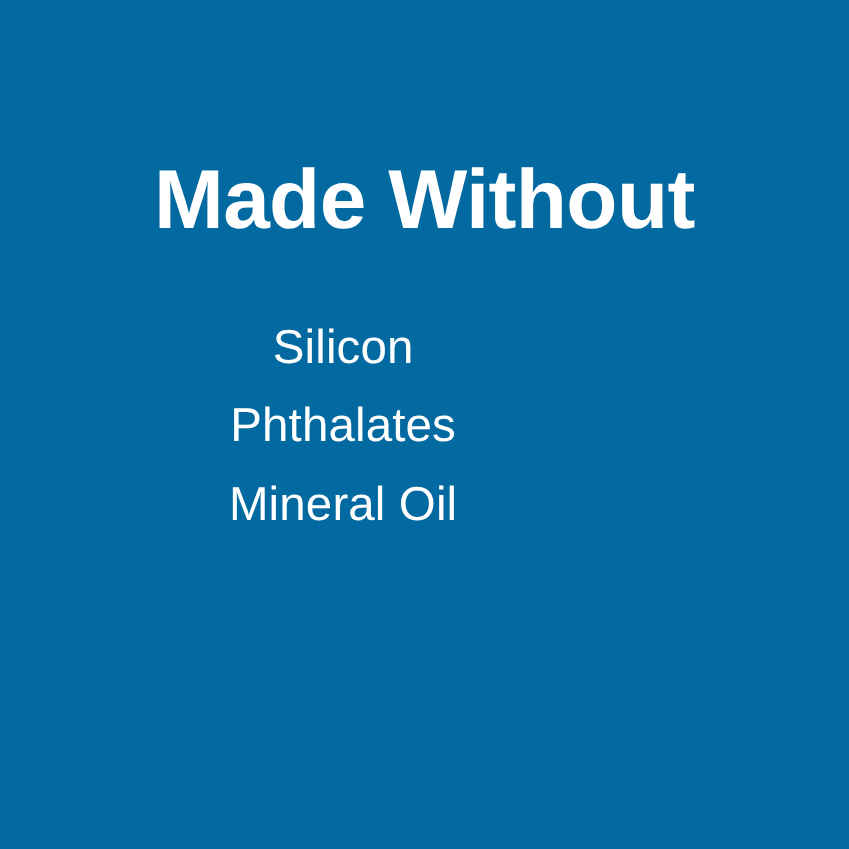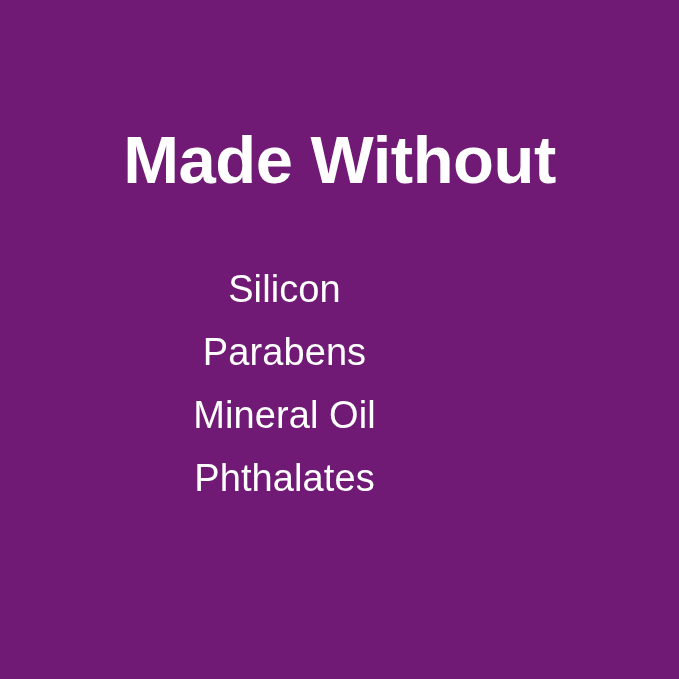--- a/index.html
+++ b/index.html
@@ -51,21 +51,21 @@
     text-align: center;
   }
 
   
   #excluded-list {
     position: absolute;
     left: 0;
     top: 246px;
     width: 549px;
     list-style: none;
-    margin: 10px;
+    margin: 0;
     padding: 0;
     text-align: center;
   }
 
   #excluded-list .list-item {
     display: block;
     height: 63px;
     line-height: 63px;
     margin: 0;
     padding: 0;
@@ -79,34 +79,31 @@
     line-height: 1;
     letter-spacing: 0.1px;
     color: #ffffff;
     white-space: nowrap;
     vertical-align: middle;
   }
 </style>
 </head>
 <body>
 
-<div id="poster" style="background: #701a75; text-decoration: underline;">
+<div id="poster" style="background: #0369a1; text-decoration: underline;">
 
   <div id="heading-block">
     <h1 id="poster-title" style="color: rgb(255, 255, 255);">Made Without</h1>
   </div>
 
   <ul id="excluded-list">
     <li class="list-item">
       <span class="list-item-label" style="color: rgb(255, 255, 255);">Silicon</span>
     </li>
     <li class="list-item">
-      <span class="list-item-label" style="color: rgb(255, 255, 255);">Parabens</span>
+      <span class="list-item-label" style="color: rgb(255, 255, 255);">Phthalates</span>
     </li>
     <li class="list-item">
       <span class="list-item-label" style="color: rgb(255, 255, 255);">Mineral Oil</span>
-    </li>
-    <li class="list-item">
-      <span class="list-item-label" style="color: rgb(255, 255, 255);">Phthalates</span>
     </li>
   </ul>
 
 </div>
 
 </body></html>

